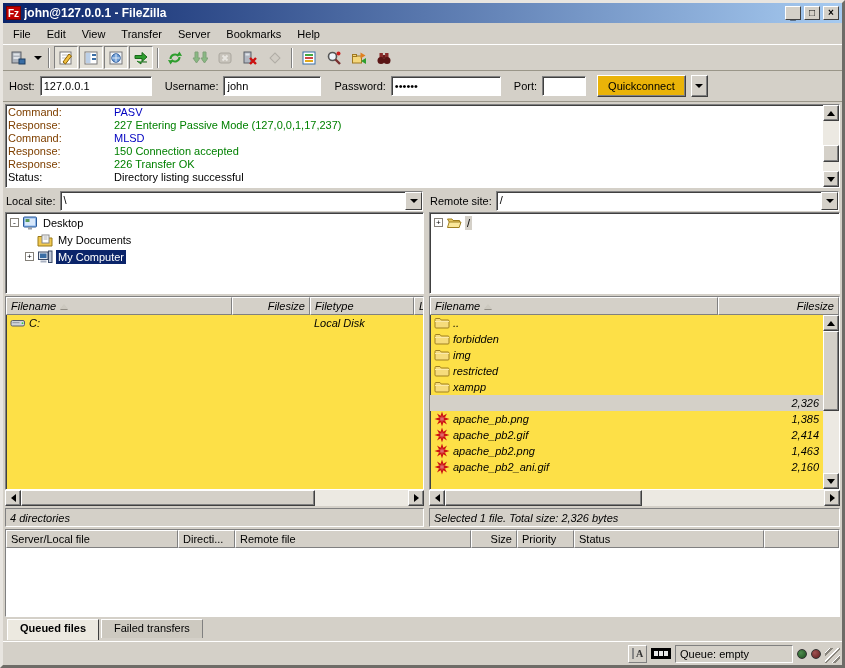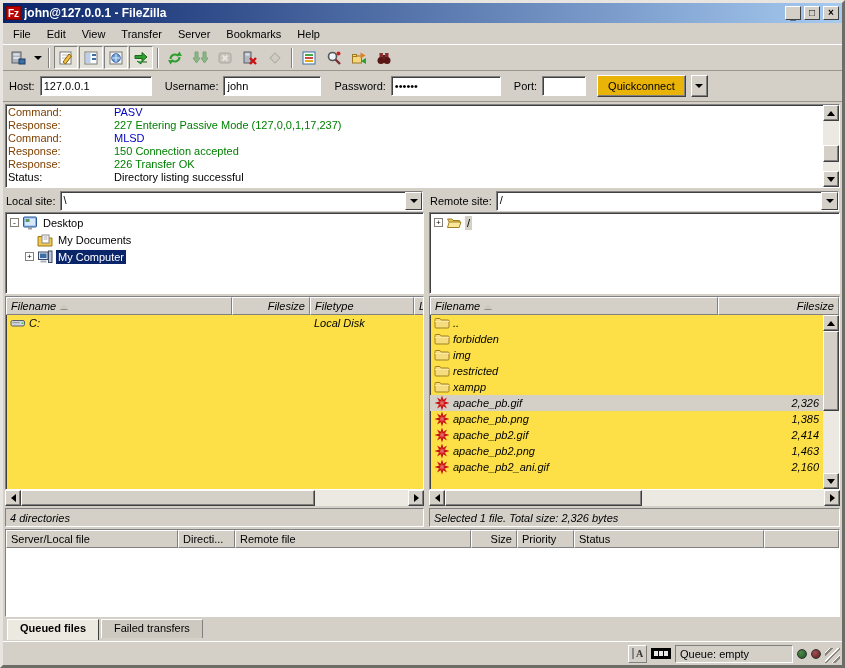--- a/index.html
+++ b/index.html
@@ -564,29 +564,20 @@
                     <svg viewBox="0 0 16 16">
                       <path d="M1 4.5 q0-1 1-1 h4 l1.2 1.5 H14 q1 0 1 1 V12 q0 1-1 1 H2 q-1 0-1-1 Z" fill="#f6dc7c" stroke="#a08020"></path>
                       <path d="M1 6.5 h14" stroke="#fbe9a8"></path>
                     </svg>
                   </span>
                   <span>xampp</span>
                 </span>
      <span class="cell rc1 r"></span>
    </div>
               <div class="lrow sel">
-     <span class="cell rc0">
-                  <span class="icon">
-                    <svg viewBox="0 0 16 16">
-                      <path d="M8 0.5 L9.4 4.8 L13 2.6 L10.9 6.4 L15.5 8 L10.9 9.6 L13 13.4 L9.4 11.2 L8 15.5 L6.6 11.2 L3 13.4 L5.1 9.6 L0.5 8 L5.1 6.4 L3 2.6 L6.6 4.8 Z" fill="#cc1111"></path>
-                      <path d="M8 4 L8.6 6.8 L11 6 L9.4 8 L11 10 L8.6 9.2 L8 12 L7.4 9.2 L5 10 L6.6 8 L5 6 L7.4 6.8 Z" fill="#e89090" opacity=".7"></path>
-                    </svg>
-                  </span>
-                  <span>apache_pb.gif</span>
-                </span>
      <span class="cell rc1 r">2,326</span>
    </div>
               <div class="lrow">
      <span class="cell rc0">
                   <span class="icon">
                     <svg viewBox="0 0 16 16">
                       <path d="M8 0.5 L9.4 4.8 L13 2.6 L10.9 6.4 L15.5 8 L10.9 9.6 L13 13.4 L9.4 11.2 L8 15.5 L6.6 11.2 L3 13.4 L5.1 9.6 L0.5 8 L5.1 6.4 L3 2.6 L6.6 4.8 Z" fill="#cc1111"></path>
                       <path d="M8 4 L8.6 6.8 L11 6 L9.4 8 L11 10 L8.6 9.2 L8 12 L7.4 9.2 L5 10 L6.6 8 L5 6 L7.4 6.8 Z" fill="#e89090" opacity=".7"></path>
                     </svg>
                   </span>

